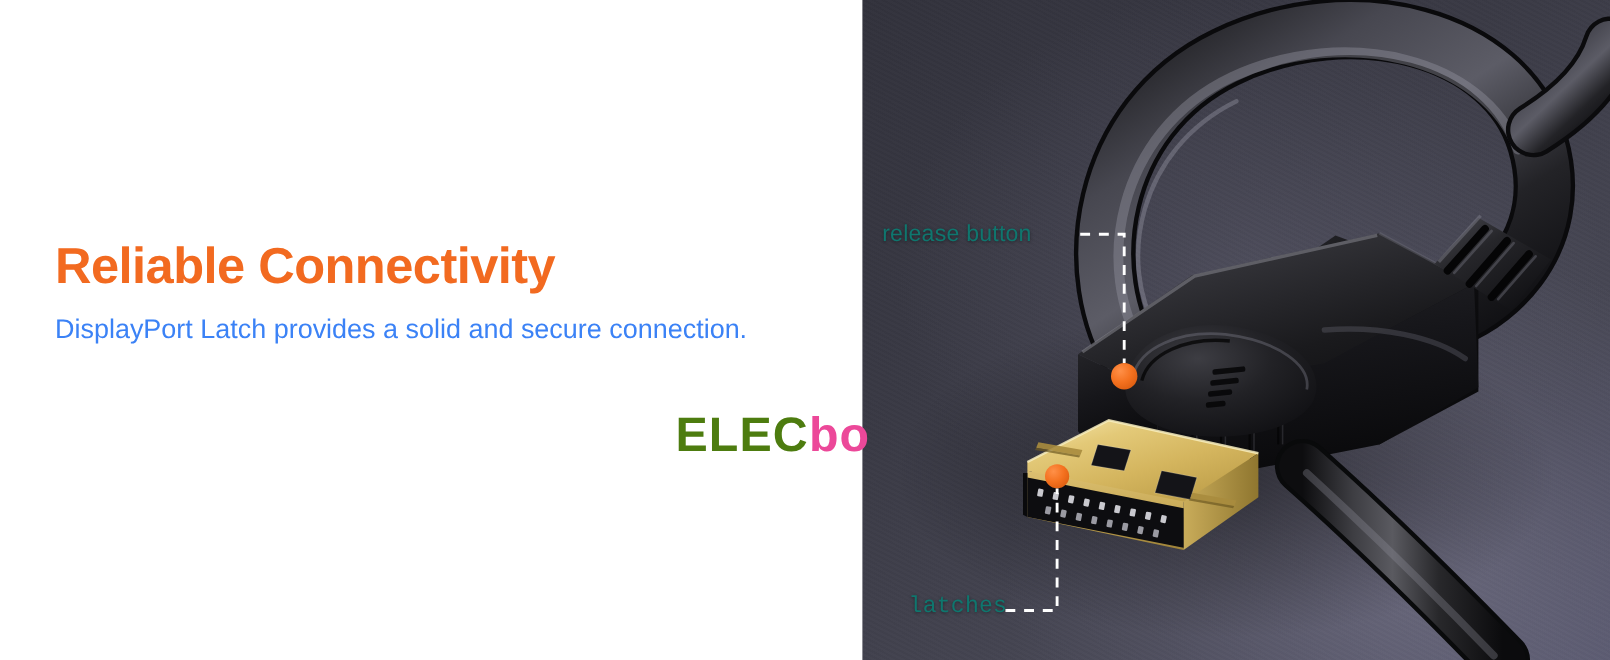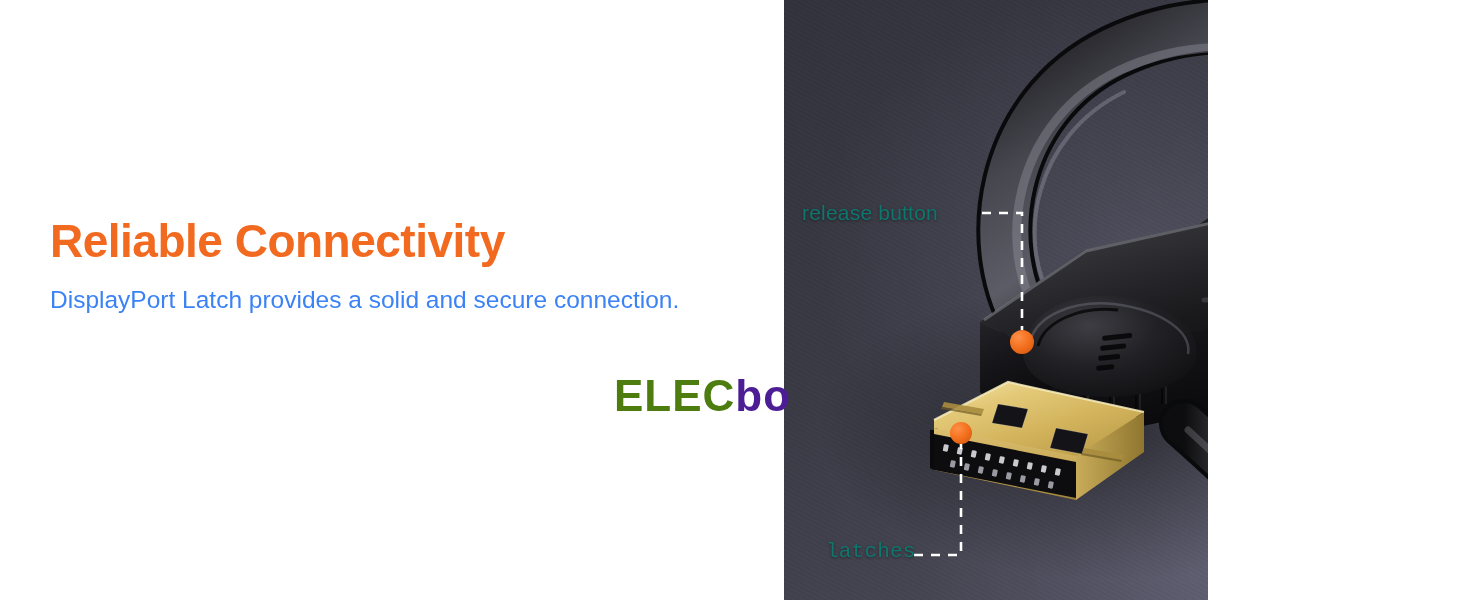--- a/index.html
+++ b/index.html
@@ -5,21 +5,21 @@
   html, body {
     margin: 0;
     padding: 0;
     background: #ffffff;
   }
   body {
     font-family: "Liberation Sans", sans-serif;
   }
   .banner {
     position: relative;
-    width: 1208px;
+    width: 1464px;
     height: 600px;
     overflow: hidden;
     background: #ffffff;
   }
 
   
   .text-panel {
     position: absolute;
     left: 0; top: 0;
     width: 784px;
@@ -55,21 +55,21 @@
     left: 614px;
     top: 371px;
     font-size: 44px;
     font-weight: bold;
     letter-spacing: 1px;
     white-space: nowrap;
     z-index: 6;
     pointer-events: none;
   }
   .watermark .wm-a { color: #4d7c0f; }
-  .watermark .wm-b { color: #4c1d95; }
+  .watermark .wm-b { color: #ec4899; }
 
   
   .photo-panel {
     position: absolute;
     left: 784px; top: 0;
     width: 680px;
     height: 600px;
     overflow: hidden;
     background:
       radial-gradient(ellipse 520px 420px at 74% 88%, rgba(130,128,150,0.50) 0%, rgba(110,108,130,0.22) 45%, rgba(0,0,0,0) 72%),

